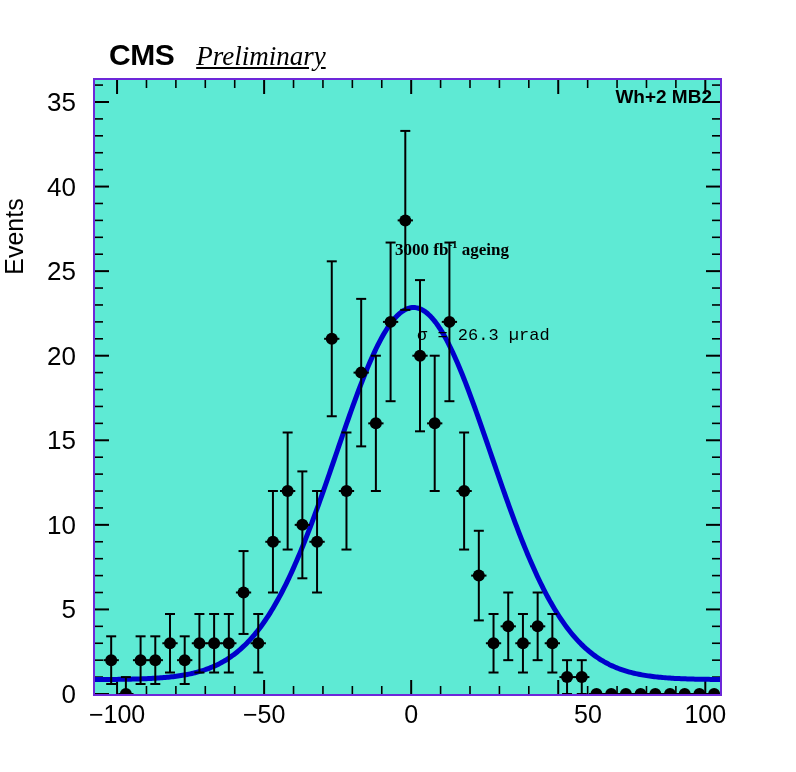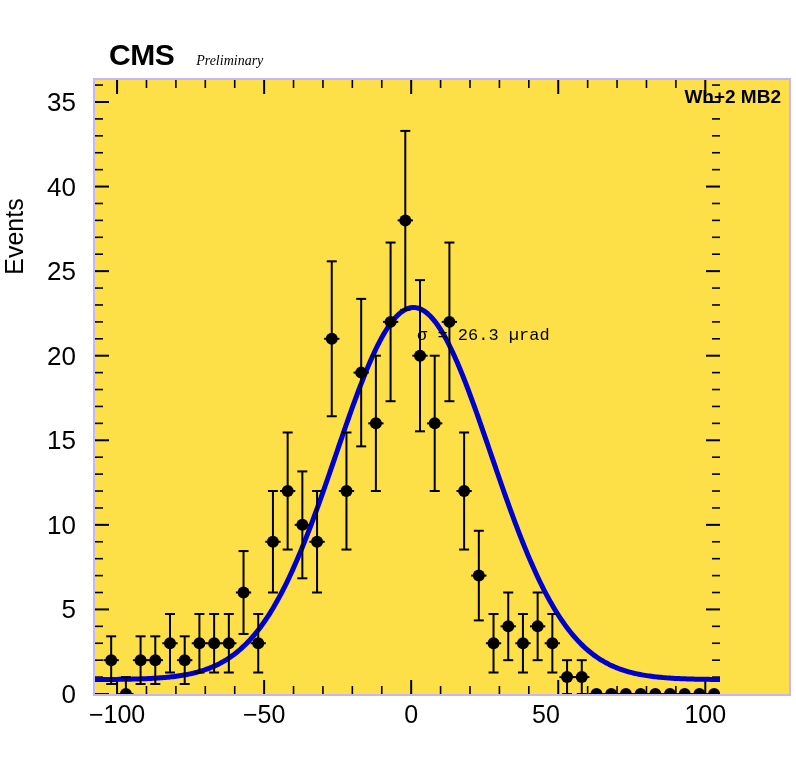--- a/index.html
+++ b/index.html
@@ -3,26 +3,26 @@
 <meta charset="utf-8">
 <style>
   html,body{margin:0;padding:0;background:#ffffff;}
   body{width:796px;height:772px;font-family:"Liberation Sans",sans-serif;overflow:hidden;}
   #root{position:relative;width:796px;height:772px;background:#fff;}
 
   
   .cms-header{position:absolute;left:76px;top:38px;width:640px;height:34px;margin-left:33px;}
   .cms-word{font-family:"Liberation Sans",sans-serif;font-weight:bold;font-size:30px;letter-spacing:-0.5px;line-height:34px;}
   .cms-sub{font-family:"Liberation Sans",sans-serif;font-weight:bold;font-size:21px;line-height:34px;margin-left:7px;}
-  .cms-prelim{font-family:"Liberation Serif",serif;font-style:italic;font-size:14px;line-height:34px;margin-left:22px;}
+  .cms-prelim{font-family:"Liberation Serif",serif;font-style:italic;font-size:27px;line-height:34px;margin-left:22px;text-decoration:underline;}
   .cms-pu{position:absolute;right:0;top:0;font-family:"Liberation Sans",sans-serif;font-weight:bold;font-size:24px;line-height:34px;}
   .hdr-row{display:flex;align-items:baseline;}
 
   
-  .frame{position:absolute;left:93px;top:78px;width:698px;height:618px;border:2px solid #c4b5fd;box-sizing:border-box;background:#fde047;}
+  .frame{position:absolute;left:93px;top:78px;width:629px;height:618px;border:2px solid #6d28d9;box-sizing:border-box;background:#5eead4;}
   .plotarea{position:absolute;left:0;top:0;width:100%;height:100%;overflow:hidden;}
 
   
   .wh-label{position:absolute;right:8px;top:6px;font-family:"Liberation Sans",sans-serif;font-weight:bold;font-size:19px;}
   .ann-ageing{position:absolute;left:300px;top:158px;font-family:"Liberation Serif",serif;font-weight:bold;font-size:17px;white-space:nowrap;}
   .ann-sigma{position:absolute;left:322px;top:198px;font-family:Liberation Mono, monospace;font-size:17px;white-space:nowrap;margin-top:48px;}
   .ann-ageing sup{font-size:11px;vertical-align:super;}
 
   
   .ylab{position:absolute;left:-66px;top:222px;width:160px;text-align:center;
@@ -370,25 +370,26 @@
             <circle cx="545.5882352941177" cy="614" r="6" fill="#000000"></circle>
             <circle cx="560.2941176470588" cy="614" r="6" fill="#000000"></circle>
             <circle cx="575" cy="614" r="6" fill="#000000"></circle>
             <circle cx="589.7058823529411" cy="614" r="6" fill="#000000"></circle>
             <circle cx="604.4117647058823" cy="614" r="6" fill="#000000"></circle>
             <circle cx="619.1176470588235" cy="614" r="6" fill="#000000"></circle>
           </g>
         </svg>
     </div>
     <div class="wh-label">Wh+2 MB2</div>
+    <div class="ann-ageing"><span>3000 fb</span><sup>-1</sup><span> ageing</span></div>
     <div class="ann-sigma">σ = 26.3 µrad</div>
   </div>
 
   <div id="xtick-layer">
       <div class="xtick-txt" style="left: 117.059px;">−100</div>
       <div class="xtick-txt" style="left: 264.118px;">−50</div>
       <div class="xtick-txt" style="left: 411.176px;">0</div>
-      <div class="xtick-txt" style="left: 546px;">50</div>
+      <div class="xtick-txt" style="left: 588px;">50</div>
       <div class="xtick-txt" style="left: 705.294px;">100</div>
     </div>
 
 
 </div>
 
 </body></html>

